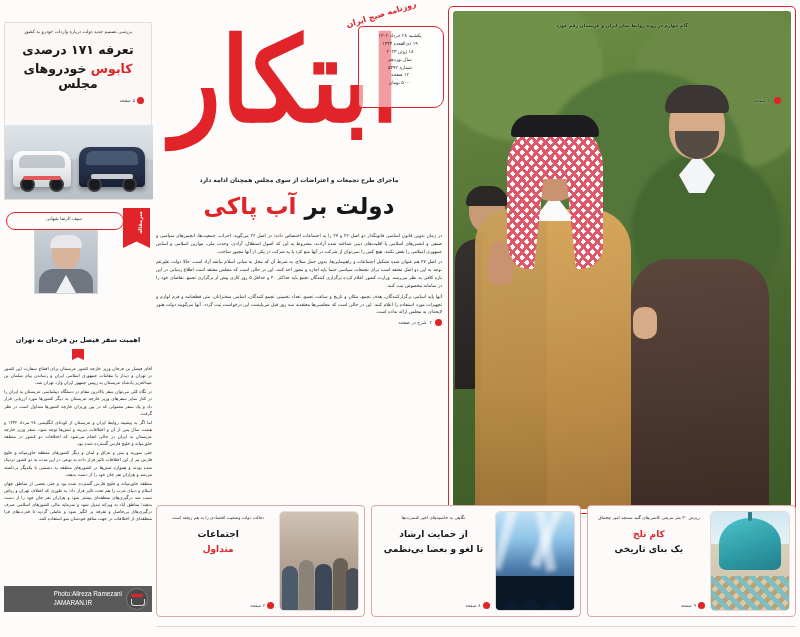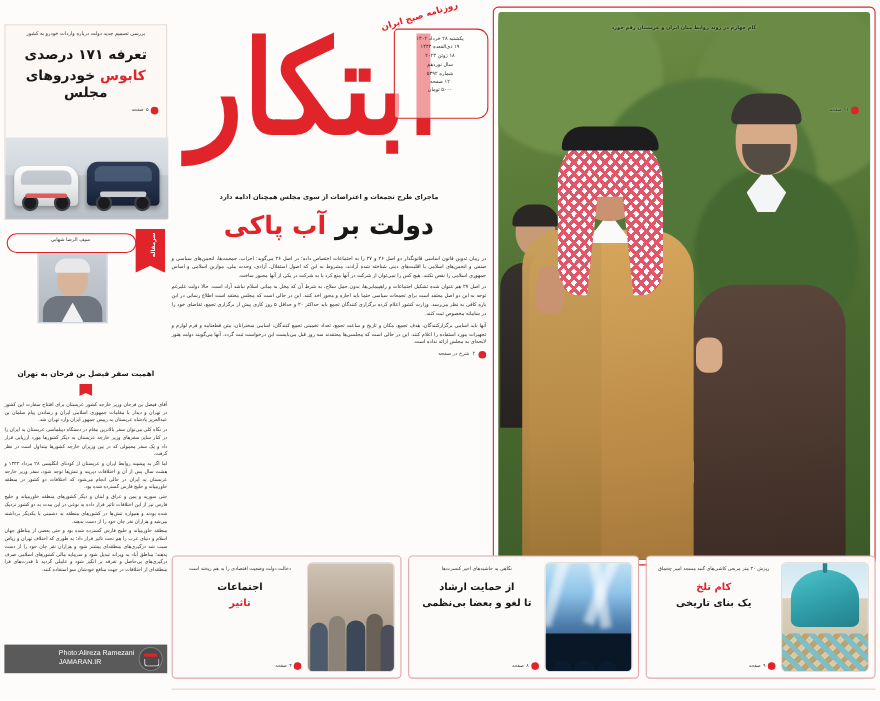--- a/index.html
+++ b/index.html
@@ -635,21 +635,21 @@
           <span class="p" style="left:2px;width:16px;height:44px;background:#4d5a6b;"></span>
           <span class="p" style="left:19px;width:15px;height:50px;background:#8b8378;"></span>
           <span class="p" style="left:35px;width:17px;height:46px;background:#3c4757;"></span>
           <span class="p" style="left:53px;width:15px;height:52px;background:#6b6257;"></span>
           <span class="p" style="left:66px;width:14px;height:42px;background:#4a4f59;"></span>
         </span>
       </div>
       <div class="txt">
         <div class="s-kicker">دخالت دولت وضعیت اقتصادی را به هم ریخته است</div>
         <div class="s-h1 dk">اجتماعات</div>
-        <div class="s-h2 rd">تاثیر</div>
+        <div class="s-h2 rd">متداول</div>
         <div class="s-tag">
           <span style="width:7px;height:7px;background:#e0242a;border-radius:50%;display:inline-block;"></span>
           <span class="lbl">۴</span>
           <span class="lbl">صفحه</span>
         </div>
       </div>
     </div>
   </div>
 
   <div class="footer-rule"></div>

